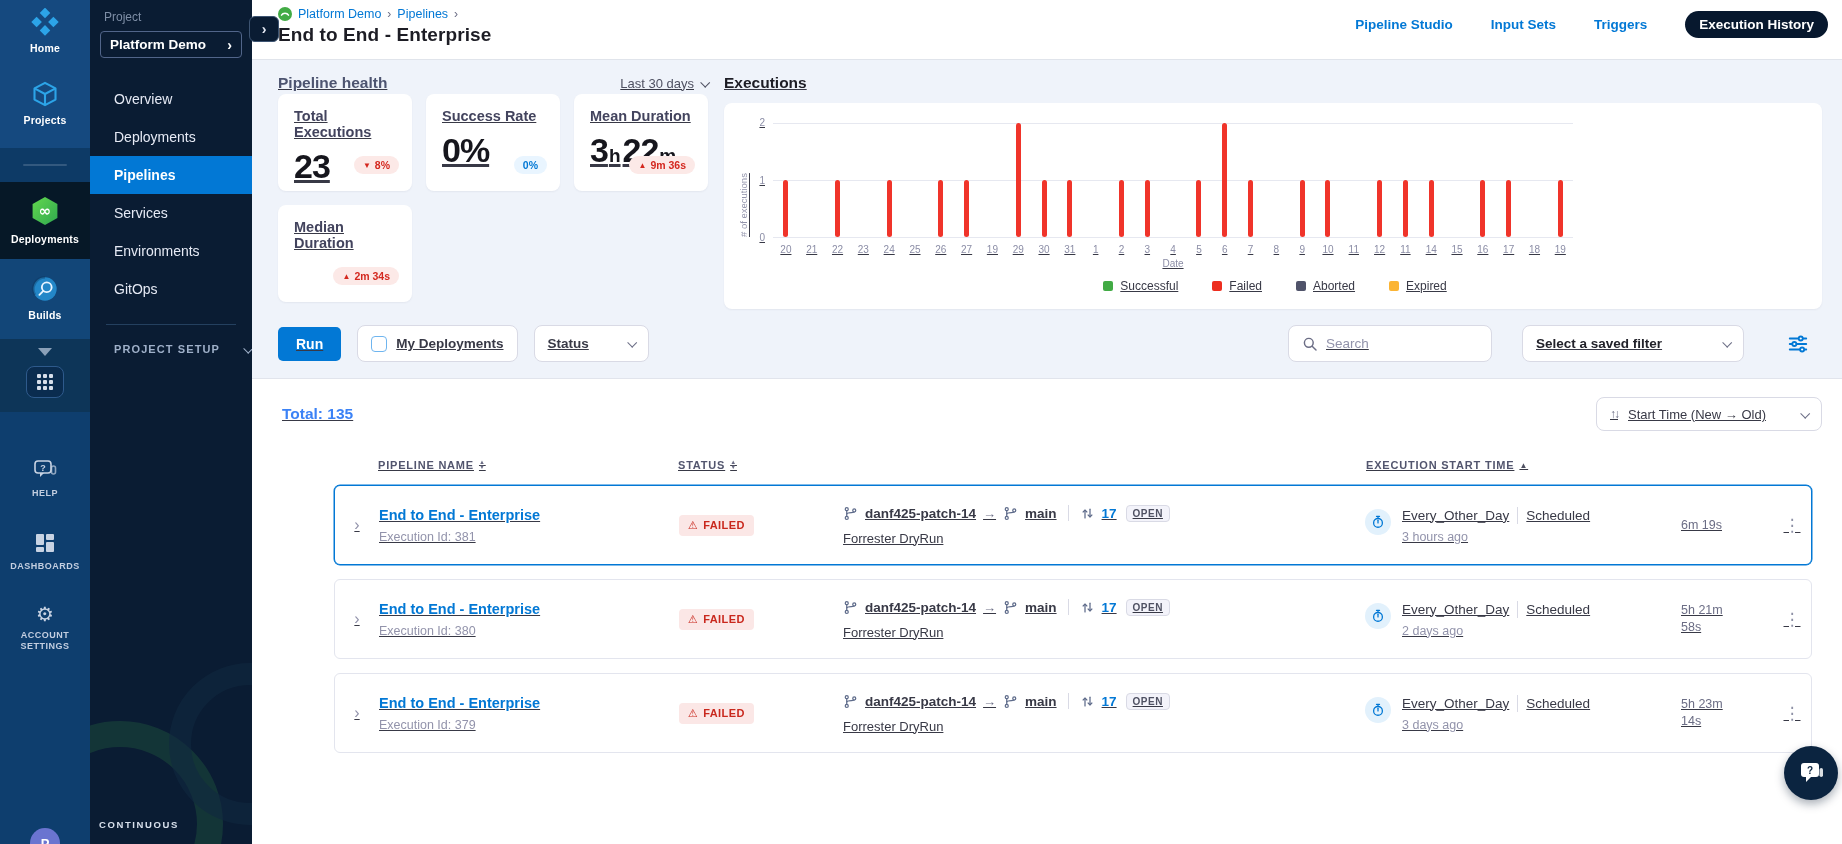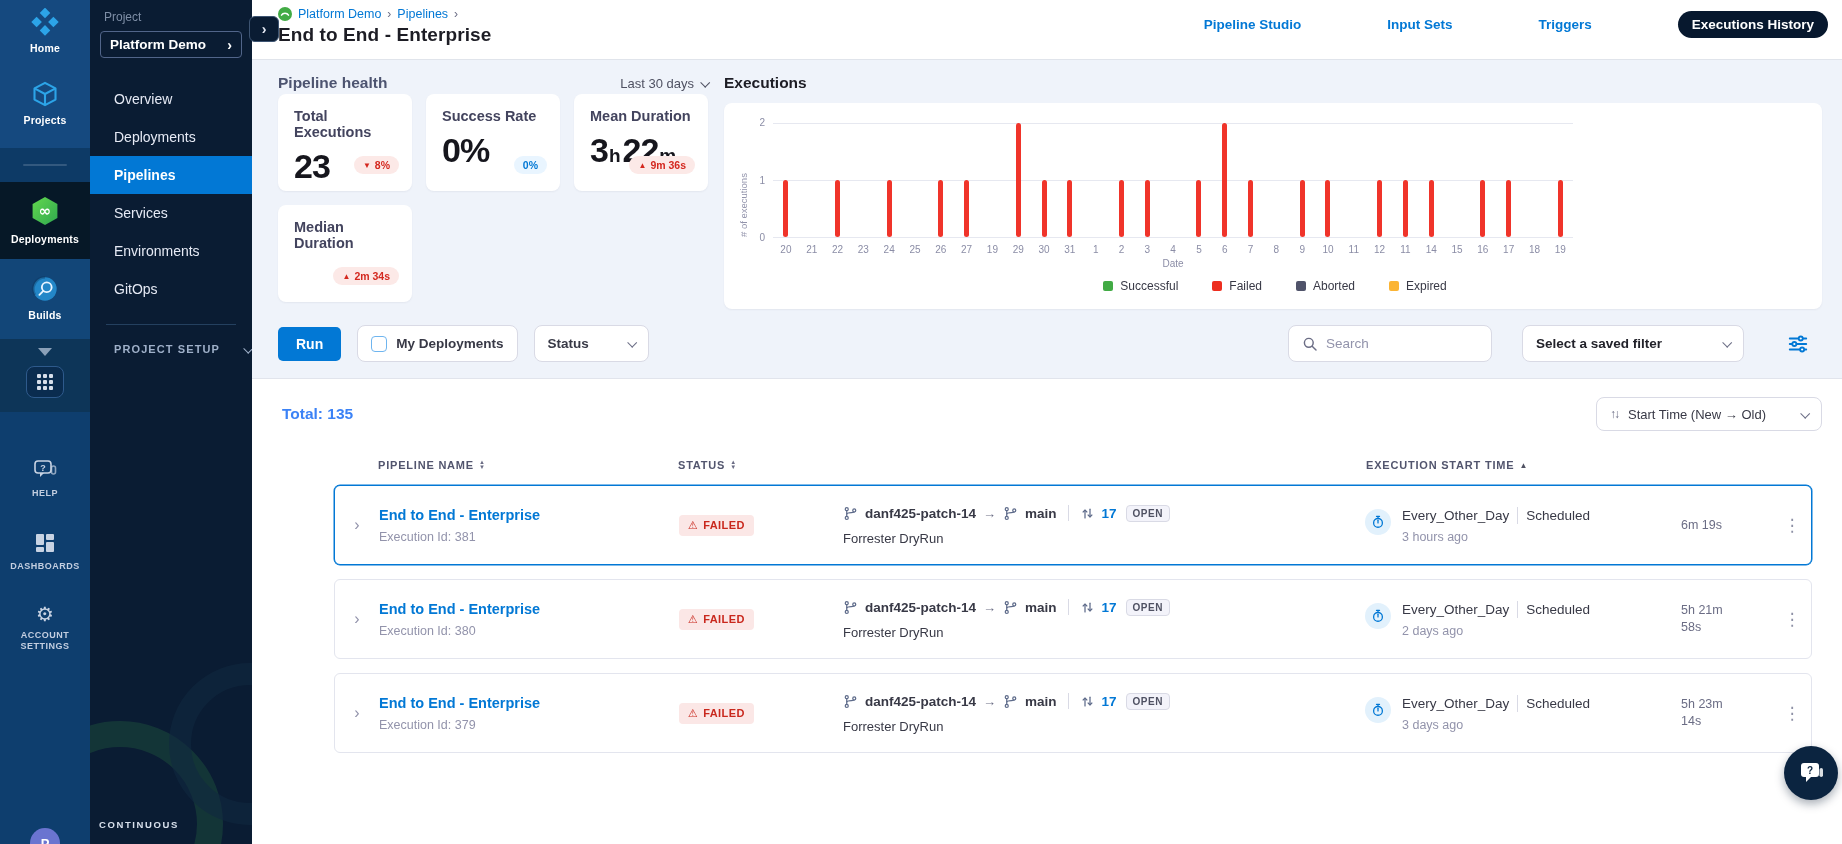--- a/index.html
+++ b/index.html
@@ -42,24 +42,24 @@
   .pn-continuous { position:absolute; bottom:14px; left:9px; font-size:9.5px; font-weight:bold; letter-spacing:1.6px; color:#D8E0EC; z-index:2; }
 
   
   .main { flex:1; min-width:0; display:flex; flex-direction:column; background:#EFF3FA; }
   .hdr { height:60px; background:#fff; border-bottom:1px solid #E0E4EB; padding:7px 16px 0 26px; position:relative; flex:none; }
   .crumbs { display:flex; align-items:center; gap:6px; font-size:12.5px; }
   .crumb { color:#0278D5; cursor:pointer; }
   .crumb-sep { color:#6B6D85; font-size:12px; }
   .page-title { margin-top:3px; font-size:19px; font-weight:800; color:#1D1D25; letter-spacing:.1px; }
   .topnav { position:absolute; right:14px; top:11px; display:flex; align-items:center; gap:38px; }
-  .topnav .tn { font-size:13.5px; font-weight:bold; color:#0278D5; cursor:pointer;margin-left:48px; }
+  .topnav .tn { font-size:13.5px; font-weight:bold; color:#0278D5; cursor:pointer; }
   .topnav .tn.active { background:#07182E; color:#fff; padding:6px 14px; border-radius:15px; }
 
-  .content { flex:1; padding:12px 20px 0 26px; display:flex; flex-direction:column; min-height:0; }
+  .content { flex:1; padding:12px 20px 0 26px; display:flex; flex-direction:column; min-height:0;text-decoration:underline; }
   .toprow { display:flex; gap:16px; }
   .health-col { width:430px; flex:none; }
   .sec-head { display:flex; align-items:center; justify-content:space-between; height:22px; }
   .sec-title-muted { font-size:15.5px; font-weight:600; color:#4D5470; }
   .sec-title { font-size:15.5px; font-weight:800; color:#1D1D25; }
   .range-pick { display:flex; align-items:center; gap:7px; font-size:13px; color:#4F5162; cursor:pointer; }
   .range-pick .chev { color:#4F5162; }
   .cards { display:grid; grid-template-columns:1fr 1fr 1fr; grid-gap:12px;gap:14px; }
   .card { background:#fff; border-radius:8px; height:97px; padding:14px 14px 12px 16px; position:relative; box-shadow:0 1px 2px rgba(40,41,61,.06); }
   .card-label { font-size:14.5px; font-weight:bold; color:#43445E; }
@@ -293,21 +293,21 @@
       <span class="crumb">Platform Demo</span>
       <span class="crumb-sep">›</span>
       <span class="crumb">Pipelines</span>
       <span class="crumb-sep">›</span>
     </div>
     <div class="page-title">End to End - Enterprise</div>
     <div class="topnav">
       <span class="tn">Pipeline Studio</span>
       <span class="tn">Input Sets</span>
       <span class="tn">Triggers</span>
-      <span class="tn active">Executions History</span>
+      <span class="tn active">Execution History</span>
     </div>
   </header>
 
   <div class="content">
     <div class="toprow">
 
       <section class="health-col">
         <div class="sec-head">
           <span class="sec-title-muted">Pipeline health</span>
           <span class="range-pick">

